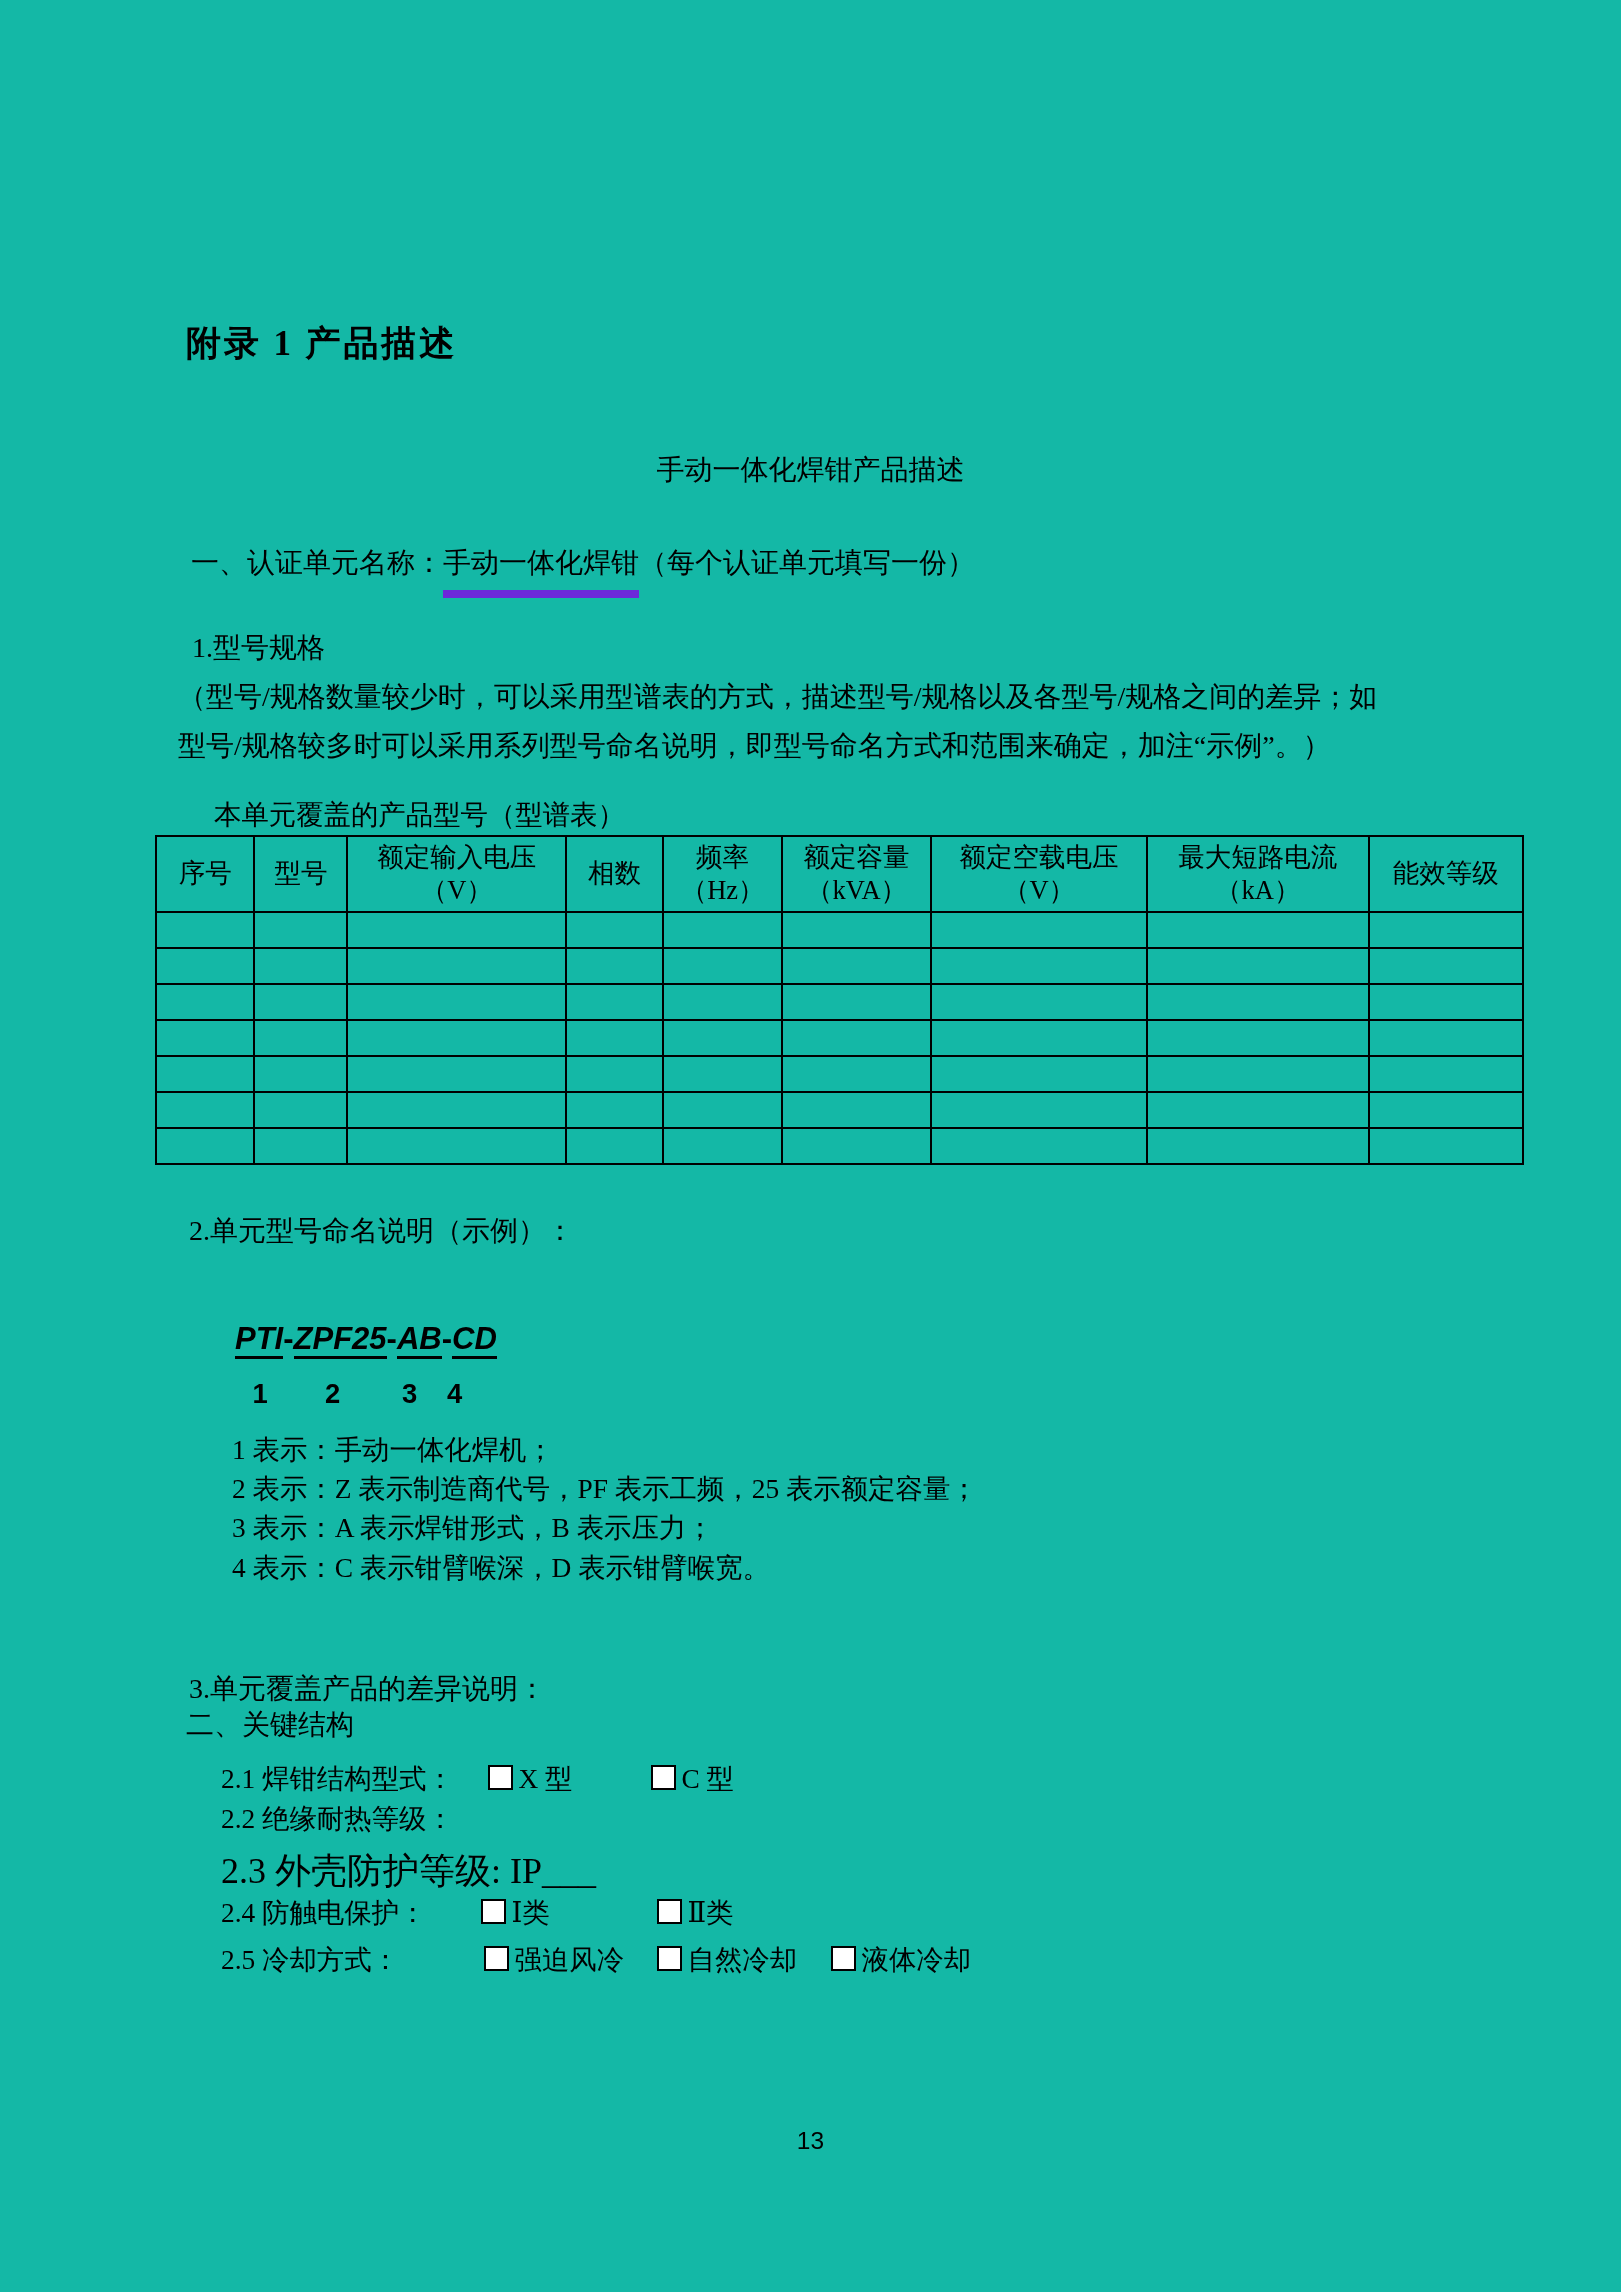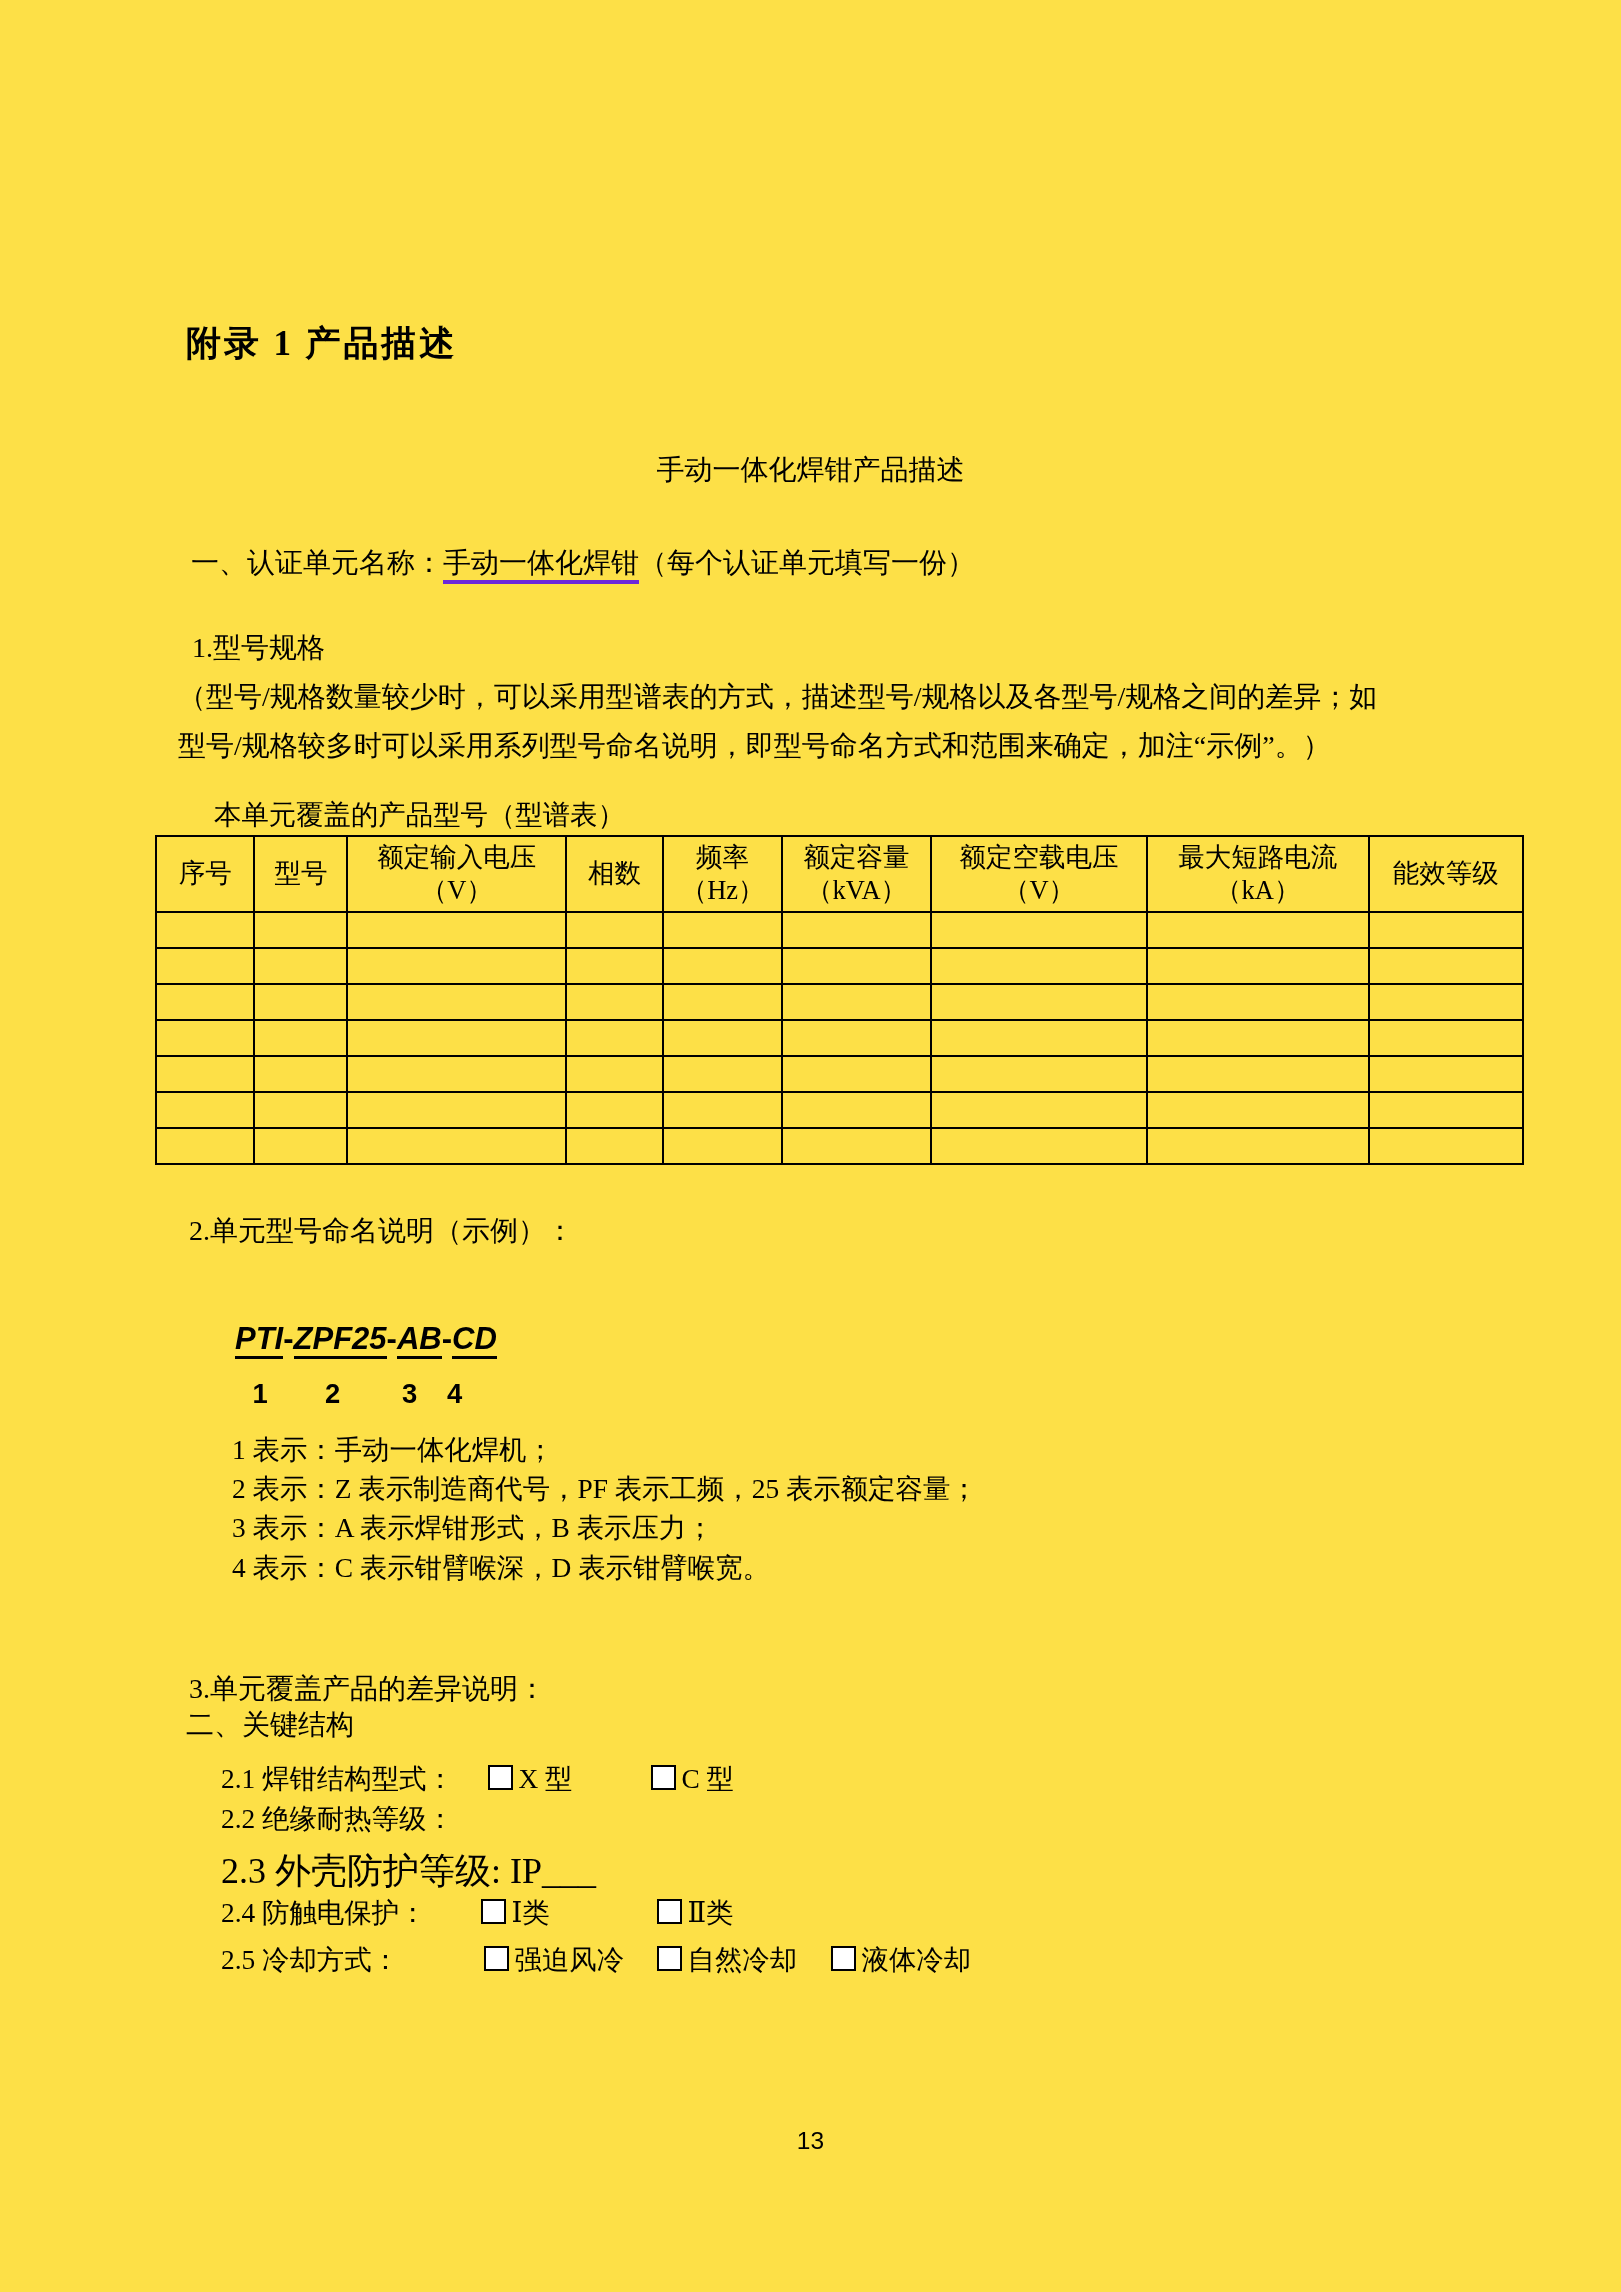--- a/index.html
+++ b/index.html
@@ -1,21 +1,21 @@
 <!DOCTYPE html>
 <html><head>
 <meta charset="utf-8">
 <style>
   html, body { margin: 0; padding: 0; background: #888; }
   .page {
     position: relative;
     width: 1621px;
     height: 2293px;
     margin: 0 auto;
-    background: #fde047;
+    background: #14b8a6;
     color: #000000;
     font-family: "Liberation Serif", "DejaVu Serif", serif;
     overflow: hidden;
   }
   .line {
     position: absolute;
     white-space: nowrap;
     line-height: 1.25;
     font-size: 28px;
   }
@@ -29,21 +29,21 @@
     white-space: nowrap;
   }
   .subtitle {
     position: absolute;
     left: 0; right: 0;
     top: 451px;
     text-align: center;
     font-size: 28px;
     white-space: nowrap;
   }
-  .u-name { border-bottom: 4px solid #6d28d9; padding-bottom: 2px; }
+  .u-name { border-bottom: 8px solid #6d28d9; padding-bottom: 12px; }
 
   
   table.spec {
     position: absolute;
     left: 155px;
     top: 835px;
     width: 1369px;
     border-collapse: collapse;
     table-layout: fixed;
   }

